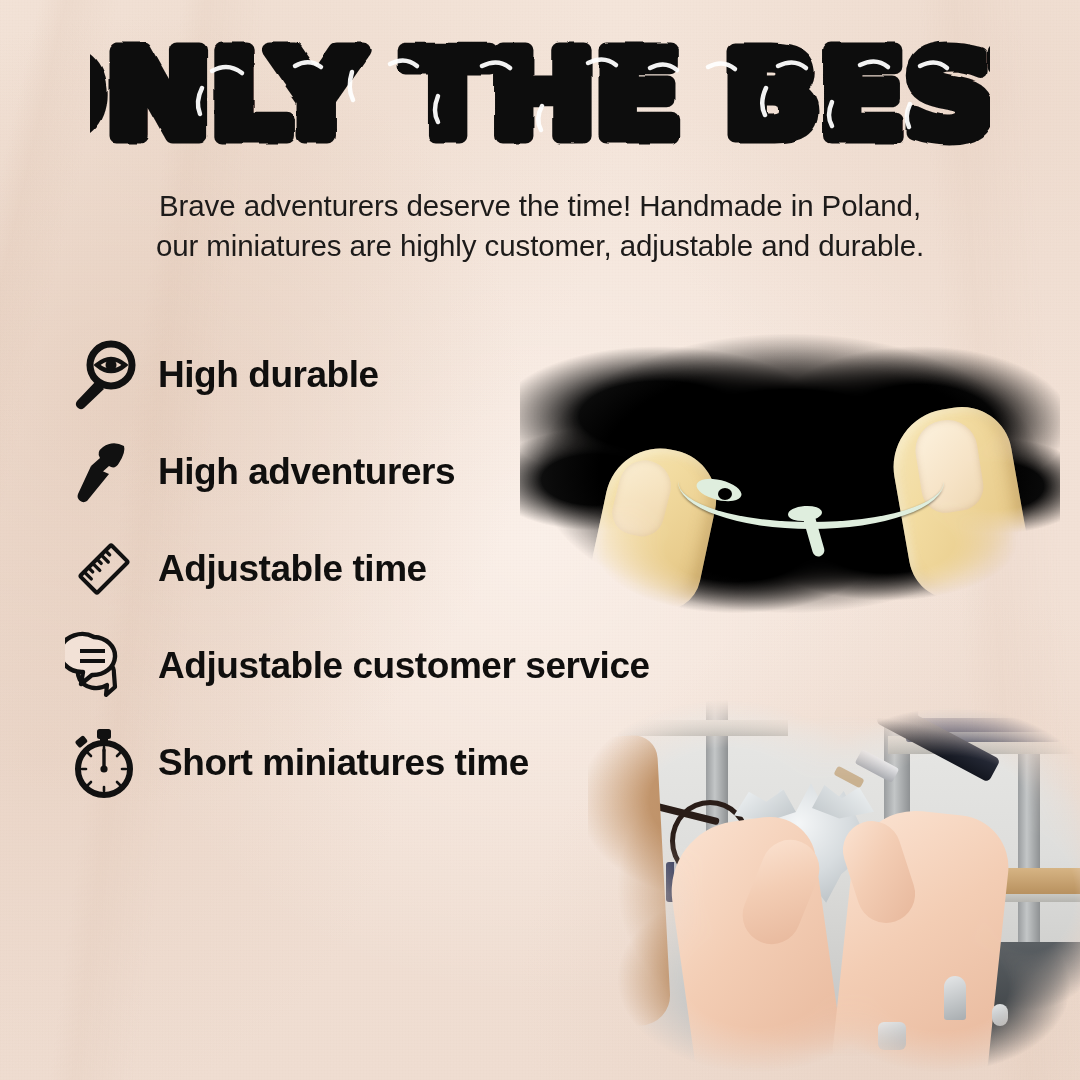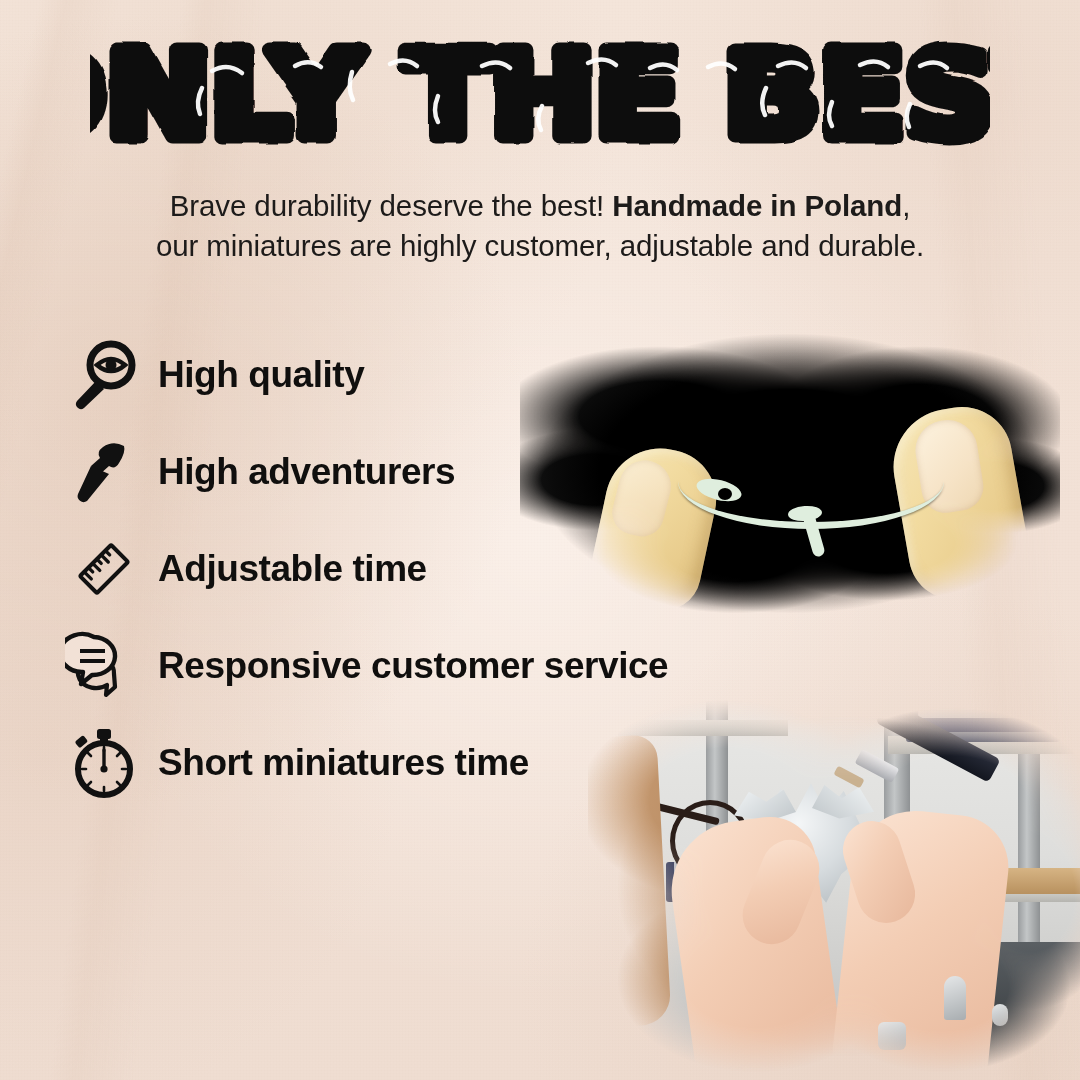--- a/index.html
+++ b/index.html
@@ -62,21 +62,21 @@
     position: absolute;
     left: 60px; right: 60px;
     top: 186px;
     text-align: center;
     font-size: 29.5px;
     line-height: 1.34;
     color: #1d1b1a;
     letter-spacing: -0.1px;
     font-family: "Liberation Sans", sans-serif;
   }
-  .subtitle b { font-weight: 700; }
+  .subtitle b { font-weight: 400; }
 
   
   .features {
     position: absolute;
     left: 62px;
     top: 326px;
     width: 720px;
   }
   .feature-row {
     display: flex;
@@ -232,36 +232,36 @@
         <path d="M676 52 q-7 15 -1 27"></path>
         <path d="M742 66 q-6 14 0 24"></path>
         <path d="M770 29 q16 -8 28 2"></path>
         <path d="M830 30 q16 -8 27 2"></path>
         <path d="M820 68 q-6 13 -1 23"></path>
       </g>
     </svg>
   </div>
 
   <div class="subtitle">
-    <span>Brave durability deserve the best! </span><b>Handmade in Poland</b><span>,</span><br>
+    <span>Brave adventurers deserve the time! </span><b>Handmade in Poland</b><span>,</span><br>
     <span>our miniatures are highly customer, adjustable and durable.</span>
   </div>
 
   <div class="features">
 
     <div class="feature-row">
       <span class="feature-icon">
         <svg width="76" height="76" viewBox="0 0 76 76">
           <circle cx="45" cy="28" r="21" fill="none" stroke="#111" stroke-width="7"></circle>
           <path d="M30 44 L11 64 a5 5 0 0 0 7 7 L38 52 Z" fill="#111"></path>
           <path d="M31 28 q14 -12 28 0 q-14 12 -28 0 Z" fill="none" stroke="#111" stroke-width="4.5"></path>
           <circle cx="45" cy="28" r="5.5" fill="#111"></circle>
         </svg>
       </span>
-      <span class="feature-label">High quality</span>
+      <span class="feature-label">High durable</span>
     </div>
 
     <div class="feature-row">
       <span class="feature-icon">
         <svg width="76" height="76" viewBox="0 0 76 76">
           <path d="M58 12 q-11 -6 -21 1 q-7 5 -3 11 l-9 8 8 9 10 -9 q6 4 10 -3 q7 -11 5 -17 Z" fill="#111"></path>
           <path d="M25 32 L12 60 a6 6 0 0 0 9 7 L43 40 Z" fill="#111"></path>
         </svg>
       </span>
       <span class="feature-label">High adventurers</span>
@@ -288,21 +288,21 @@
 
     <div class="feature-row">
       <span class="feature-icon">
         <svg width="78" height="76" viewBox="0 0 78 76">
           <path d="M49 46 a18 15 0 1 0 -7 11 l-1 10 9 -8 Z" fill="none" stroke="#111" stroke-width="4.2" stroke-linejoin="round"></path>
           <path d="M29 9 a22 19 0 1 0 -11 35 l-2 12 11 -9 a22 19 0 0 0 2 -38 Z" fill="#f2e1d6" stroke="#111" stroke-width="4.4" stroke-linejoin="round"></path>
           <line x1="15" y1="23" x2="40" y2="23" stroke="#111" stroke-width="4"></line>
           <line x1="15" y1="33" x2="40" y2="33" stroke="#111" stroke-width="4"></line>
         </svg>
       </span>
-      <span class="feature-label">Responsive customer service</span>
+      <span class="feature-label">Adjustable customer service</span>
     </div>
 
     <div class="feature-row">
       <span class="feature-icon">
         <svg width="76" height="76" viewBox="0 0 76 76">
           <rect x="31" y="4" width="14" height="10" rx="2.5" fill="#111"></rect>
           <rect x="34" y="11" width="8" height="8" fill="#111"></rect>
           <rect x="10" y="13" width="11" height="8" rx="2" fill="#111" transform="rotate(-40 15 17)"></rect>
           <circle cx="38" cy="44" r="26" fill="none" stroke="#111" stroke-width="6"></circle>
           <g stroke="#111" stroke-width="2.6" stroke-linecap="round">

